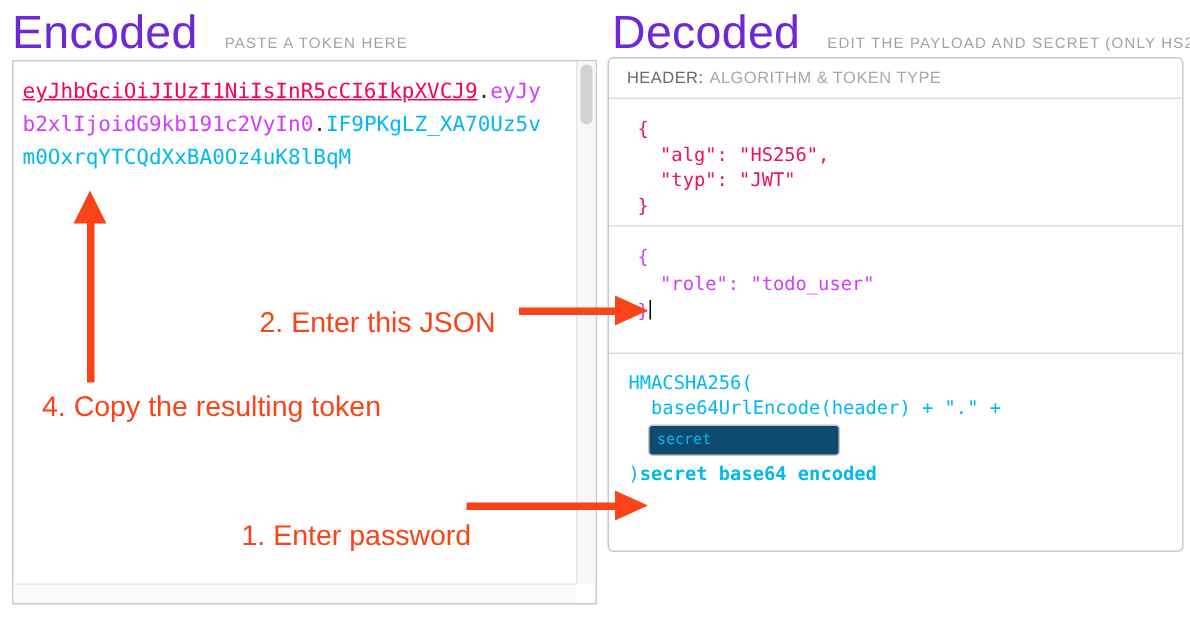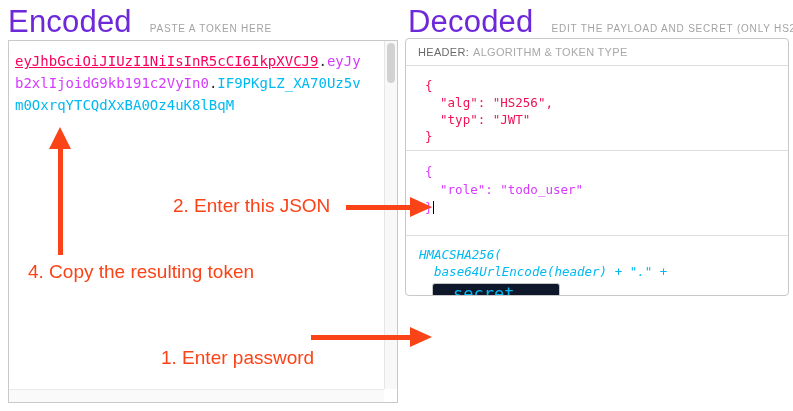--- a/index.html
+++ b/index.html
@@ -31,61 +31,61 @@
   }
   #enc-vthumb { position: absolute; left: 2px; top: 2px; width: 8px; height: 40px; background: #d2d2d2; border-radius: 4px; }
   #enc-htrack {
     position: absolute; left: 0; right: 13px; bottom: 0; height: 13px;
     background: #fafafa; border-top: 1px solid #eaeaea;
   }
 
   
   #dec-heading { left: 408px; }
   #dec-panel {
-    position: absolute; left: 405px; top: 38px; width: 384px; height: 258px;
+    position: absolute; left: 405px; top: 38px; width: 384px; height: 330px;
     border: 1px solid #c9c9c9; border-radius: 4px; background: #fff; overflow: hidden;
   }
   .sec-label {
     height: 27px; line-height: 26px; padding: 0 12px; border-bottom: 1px solid #dddddd;
     font-size: 11px; letter-spacing: 0.3px; white-space: nowrap;
   }
   .sec-label .l1 { color: #6a6a6a; }
   .sec-label .l2 { color: #a8a8a8; margin-left: 4px; }
   .sec-body { border-bottom: 1px solid #dddddd; position: relative; }
   .code {
     font-family: "DejaVu Sans Mono", monospace; font-size: 12.5px; line-height: 17px;
     white-space: pre; cursor: text;
   }
   #hdr-body { height: 85px; padding: 11px 0 0 19px; }
   #hdr-body .code { color: #ef1254; }
   #pl-body { height: 85px; padding: 11px 0 0 19px; }
   #pl-body .code { color: #d63aff; }
   .caret { display: inline-block; width: 1px; height: 13px; background: #000; vertical-align: -2px; }
   #sig-body { border-bottom: none; padding: 10px 0 0 13px; }
-  #sig-body .code { color: #00b9f1; font-style: italic; }
+  #sig-body .code { color: #00b9f1; }
   #sig-body .codeline { margin-bottom: 0; }
   #secret-input {
     display: block; margin: 3px 0 3px 13px; width: 128px; height: 21px;
-    border: 1px solid #c6c6c6; border-radius: 3px; padding: 1px 20px;
-    font-family: "DejaVu Sans Mono", monospace; font-size: 17px; color: #00b9f1;
-    outline: none; background: #0f172a;
+    border: 1px solid #c6c6c6; border-radius: 3px; padding: 1px 5px;
+    font-family: "DejaVu Sans Mono", monospace; font-size: 10px; color: #00b9f1;
+    outline: none; background: #0c4a6e;
   }
   #sig-last { display: flex; align-items: center; height: 17px; }
   .bold-cyan { font-weight: bold; }
 
   
   .ann-text {
     position: absolute; font-size: 19px; color: #fb4318; white-space: nowrap; z-index: 6;
   }
   .arrow-shaft { position: absolute; background: #fb4318; z-index: 6; }
   .arrow-head { position: absolute; width: 0; height: 0; z-index: 6; }
   #arrow-up-shaft { left: 58px; top: 148px; width: 5px; height: 107px; }
   #arrow-up-head { left: 49px; top: 127px; border-left: 11px solid transparent; border-right: 11px solid transparent; border-bottom: 22px solid #fb4318; }
   #ann-step3 { left: 28px; top: 261px; }
-  #ann-step2 { left: 173px; top: 195px; }
+  #ann-step2 { left: 173px; top: 205px; }
   #arrow2-shaft { left: 346px; top: 205px; width: 66px; height: 5px; }
   #arrow2-head { left: 410px; top: 197px; border-top: 10px solid transparent; border-bottom: 10px solid transparent; border-left: 22px solid #fb4318; }
   #ann-step1 { left: 161px; top: 324px; margin-top: 23px; }
   #arrow1-shaft { left: 311px; top: 335px; width: 101px; height: 5px; }
   #arrow1-head { left: 410px; top: 327px; border-top: 10px solid transparent; border-bottom: 10px solid transparent; border-left: 22px solid #fb4318; }
 </style>
 </head>
 <body>
 
 <div class="heading" id="enc-heading">

